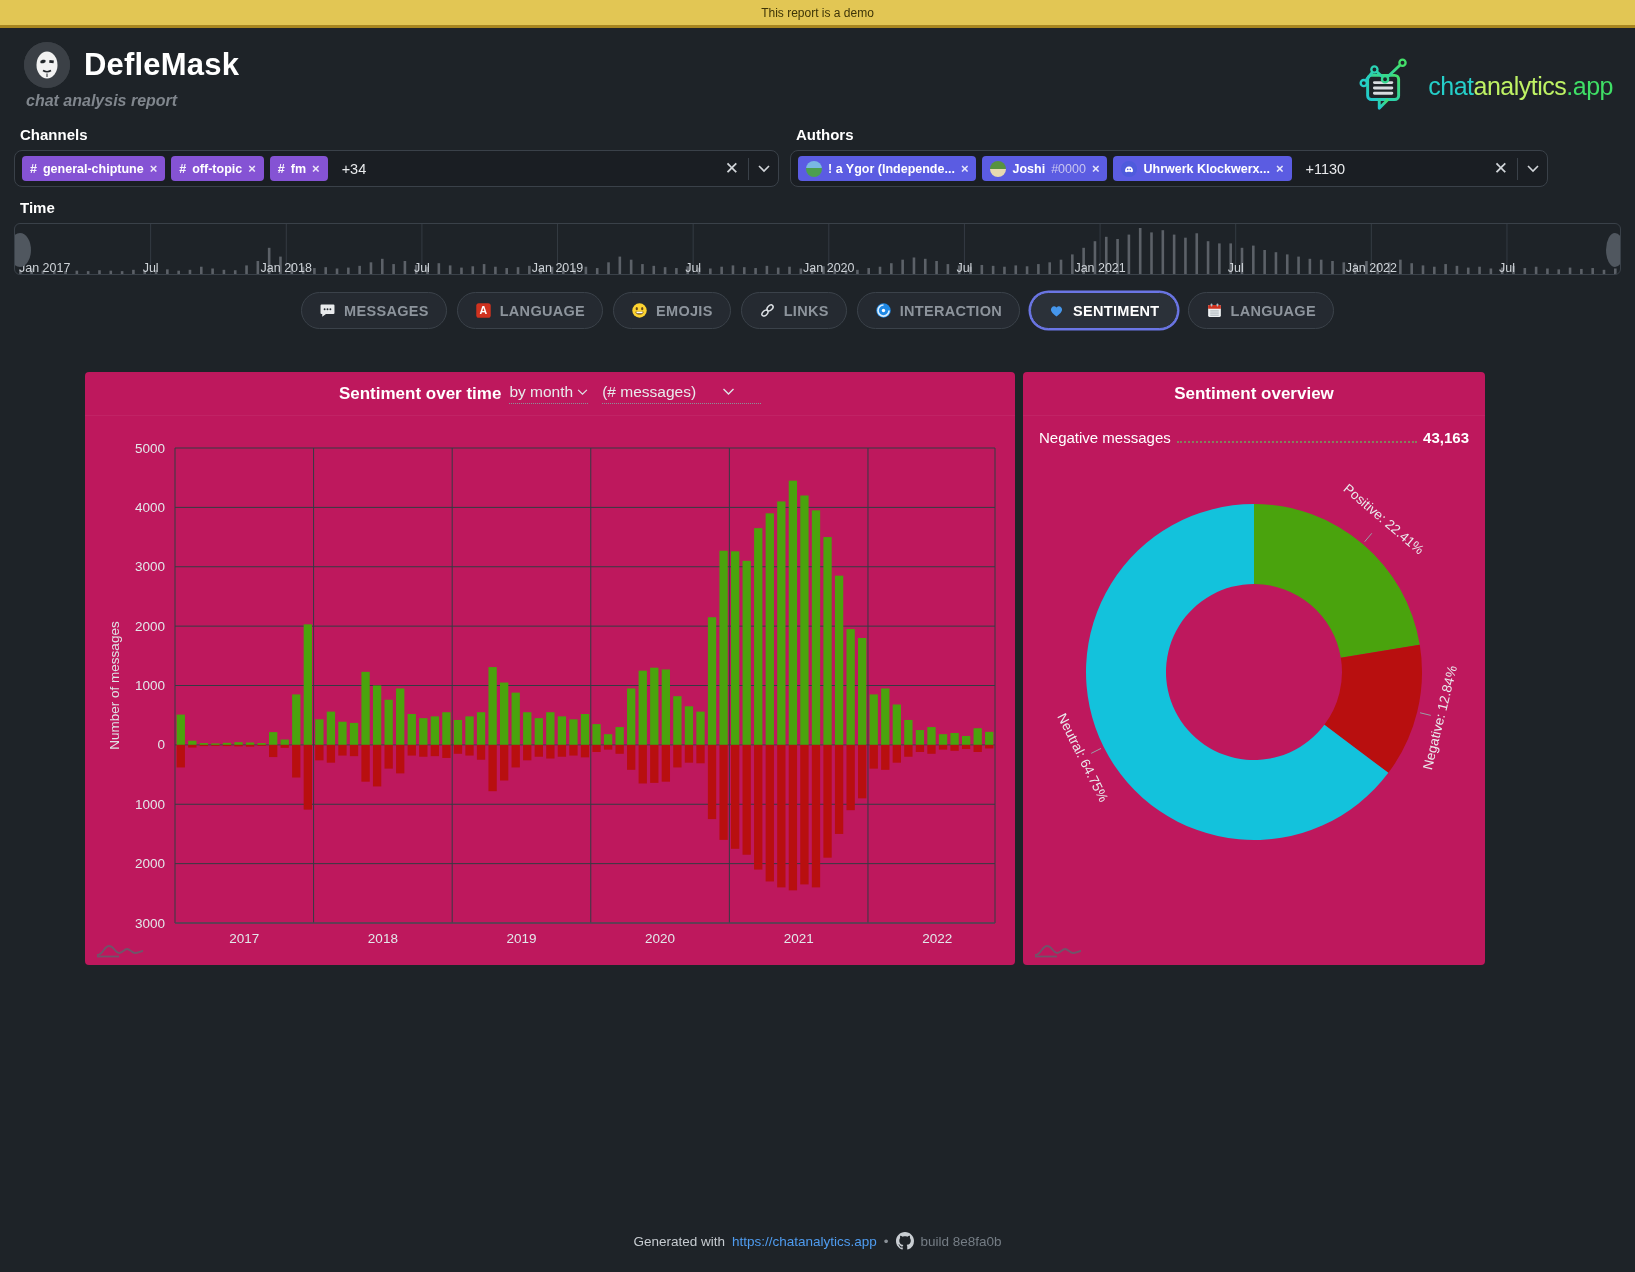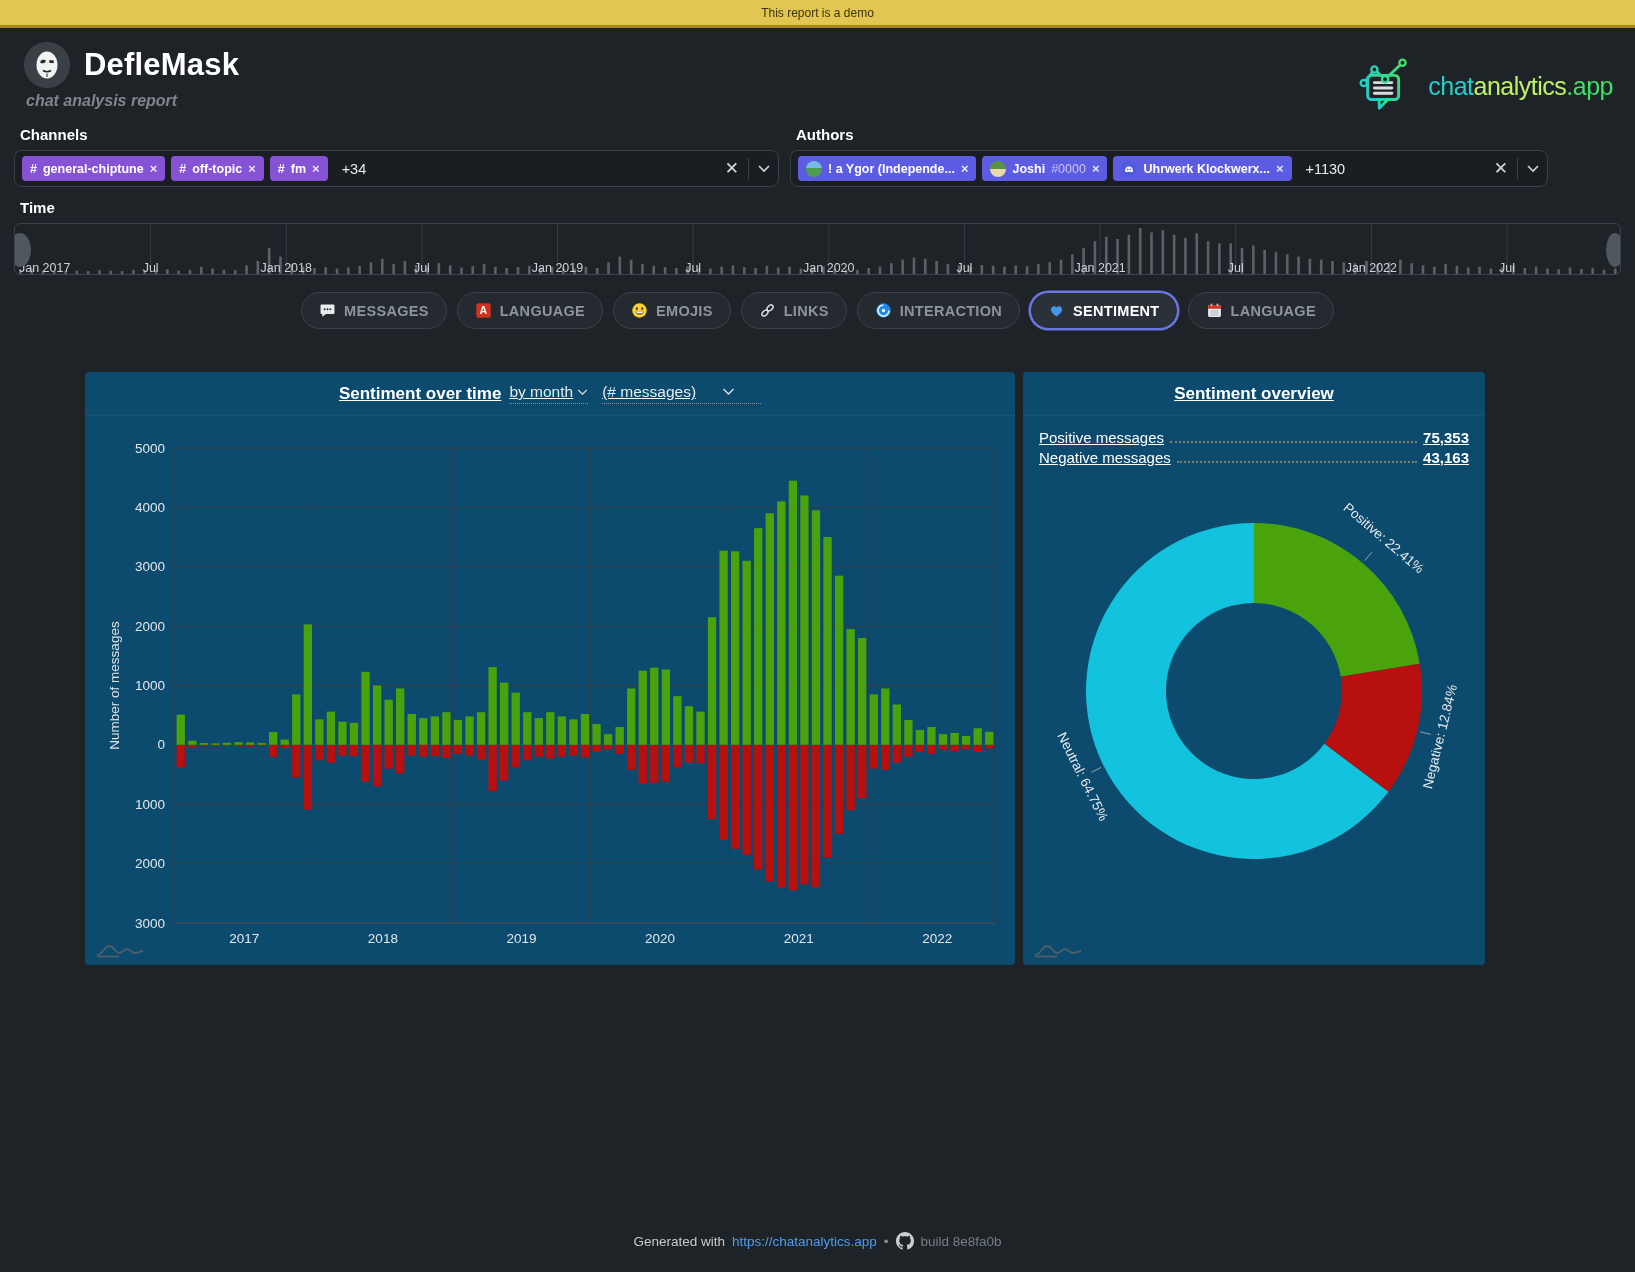--- a/index.html
+++ b/index.html
@@ -52,21 +52,21 @@
   .tabs{ display:flex; justify-content:center; gap:10px; margin-top:17px; }
   .tab{
     height:37px; border-radius:19px; border:1px solid #3b424a; background:#252a31;
     color:#8d949c; display:flex; align-items:center; gap:8px; padding:0 17px;
     font-size:14.5px; font-weight:bold; letter-spacing:.3px; cursor:pointer;
   }
   .tab.active{ color:#fff; background:#2b3139; box-shadow:0 0 0 1.5px #6b76e5; border-color:#6b76e5; }
   .tab .ticon{ display:flex; }
   
   .main{ display:flex; gap:8px; padding-left:85px; margin-top:43px; align-items:flex-start; }
-  .card{ background:#0c4a6e; border-radius:4px; position:relative;text-decoration:underline; }
+  .card{ background:#be185d; border-radius:4px; position:relative; }
   .card-header{
     height:44px; display:flex; align-items:center; justify-content:center; gap:8px;
     border-bottom:1px solid rgba(255,255,255,.05); font-size:17px;
   }
   .card-title{ font-weight:bold; }
   .chart-card{ width:930px; height:593px; }
   .overview-card{ width:462px; height:593px; }
   .hdr-control{ display:flex; align-items:center; gap:4px; font-size:15.5px; color:#e8eaec;
     border-bottom:1px dotted #8b9198; padding-bottom:2px; cursor:pointer; }
   .hdr-control.wide{ padding-right:26px; }
@@ -651,25 +651,20 @@
         </svg>
     </span>
   </div>
 
   <div class="card overview-card">
     <div class="card-header">
       <span class="card-title">Sentiment overview</span>
     </div>
     <div class="stats">
       <div class="stat-row">
-        <span>Positive messages</span>
-        <span class="stat-leader"></span>
-        <span class="stat-value">75,353</span>
-      </div>
-      <div class="stat-row">
         <span>Negative messages</span>
         <span class="stat-leader"></span>
         <span class="stat-value">43,163</span>
       </div>
     </div>
     <svg id="donut-svg" width="440" height="438" viewBox="0 0 440 438" style="margin:0 auto">
         <path d="M220 54 A168 168 0 0 1 385.780373480147 194.7811137483002 L306.8373384896008 207.74248815387153 A88 88 0 0 0 220 134 Z" fill="#4aa30d"></path>
         <line x1="330.6875233203445" y1="91.65709769531679" x2="337.8077733584953" y2="83.27246655291026" stroke="#99a0a7" stroke-width="1"></line>
         <text x="346.8699097706873" y="72.60111782621107" text-anchor="middle" fill="#e9ebed" font-size="13.5" font-family="Liberation Sans, sans-serif" transform="rotate(40.338 346.8699097706873 72.60111782621107)">Positive: 22.41%</text>
         <path d="M385.780373480147 194.7811137483002 A168 168 0 0 1 354.34702262583124 322.8705978547485 L290.372249946864 274.8369798286778 A88 88 0 0 0 306.8373384896008 207.74248815387153 Z" fill="#b80f0f"></path>

